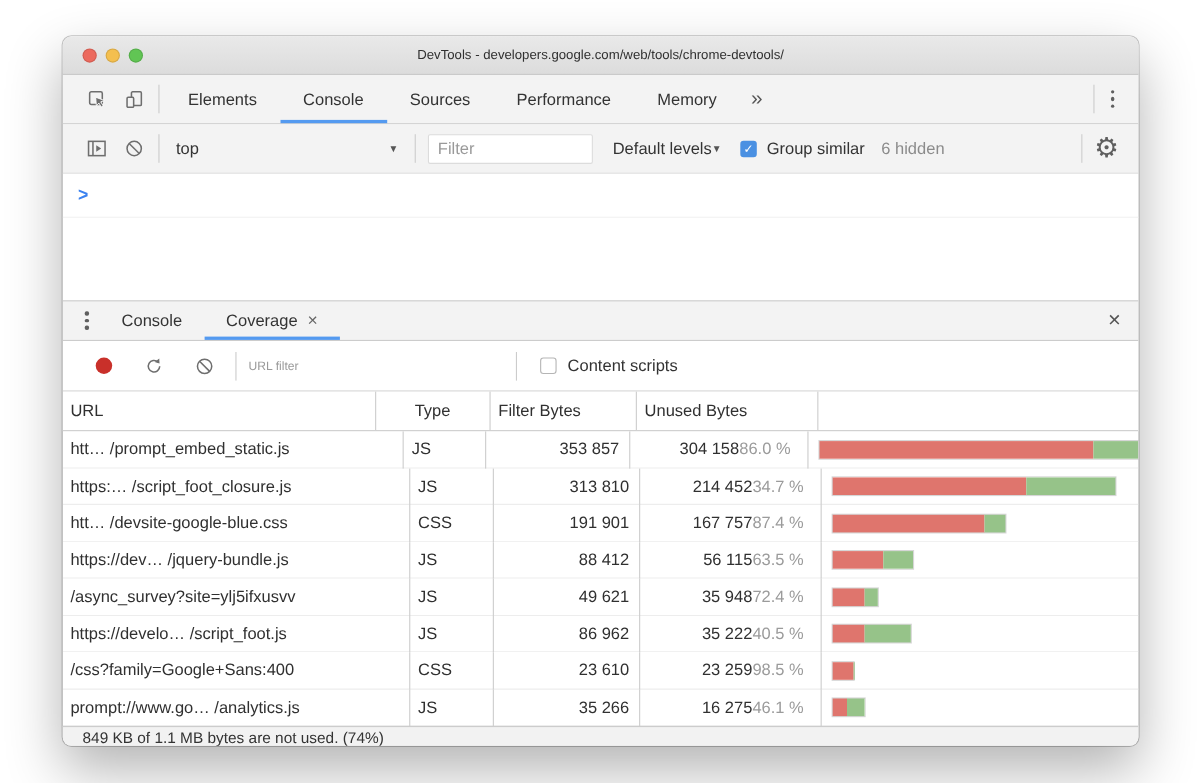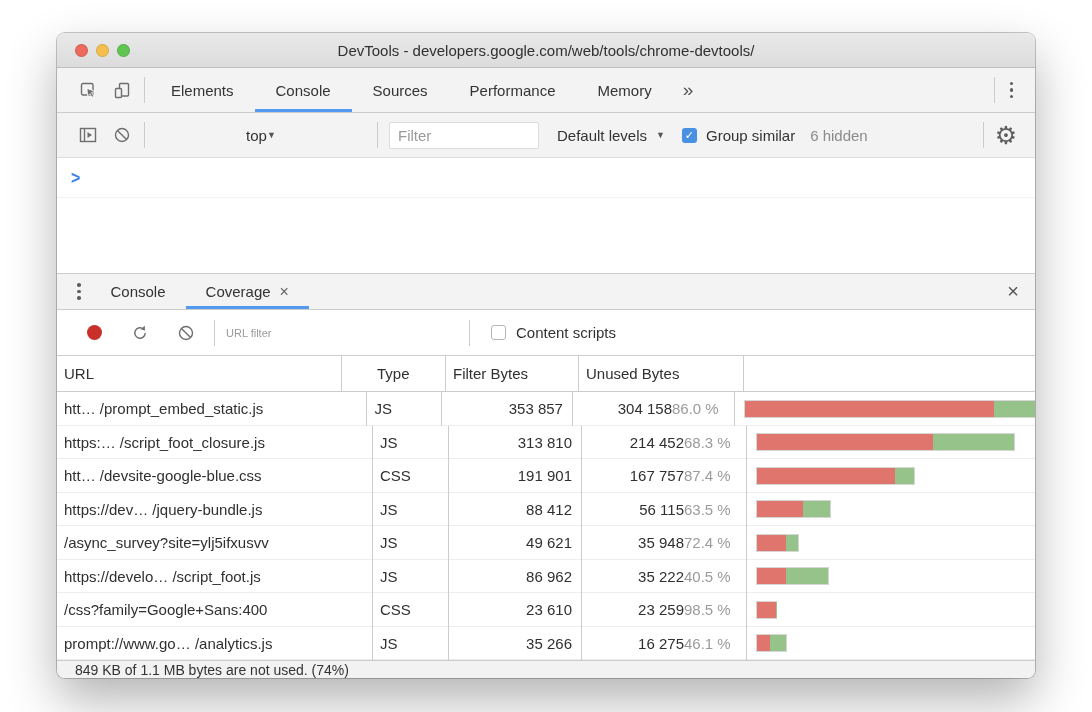--- a/index.html
+++ b/index.html
@@ -10,42 +10,42 @@
     background:#fff; border-radius:8px; overflow:hidden;
     box-shadow:0 0 0 1px rgba(0,0,0,0.22), 0 22px 50px rgba(0,0,0,0.30);
     display:flex; flex-direction:column;
   }
   
   .titlebar { height:35px; flex:0 0 35px; background:linear-gradient(#e9e9e9,#dcdcdc);
     border-bottom:1px solid #bdbdbd; position:relative; display:flex; align-items:center; justify-content:center; }
   .lights { position:absolute; left:18px; top:0; height:100%; display:flex; align-items:center; gap:8px; }
   .light { width:13px; height:13px; border-radius:50%; box-shadow:inset 0 0 0 1px rgba(0,0,0,0.12); }
   .light.red { background:#ec6a5e; } .light.yellow { background:#f4bf4f; } .light.green { background:#61c554; }
-  .win-title { font-size:15px; color:#303030; }
+  .win-title { font-size:12px; color:#303030; }
   
   .tabbar { height:45px; flex:0 0 45px; background:#f3f3f3; border-bottom:1px solid #ccc;
     display:flex; align-items:center; padding:0 12px 0 14px; }
   .icon-btn { width:34px; height:30px; display:flex; align-items:center; justify-content:center; cursor:pointer; }
   .vsep { width:1px; height:26px; background:#ccc; margin:0 5px; }
   .tab { position:relative; height:100%; display:flex; align-items:center; padding:0 21px;
     font-size:15px; color:#333; cursor:pointer; }
   .tab.active::after { content:""; position:absolute; left:0; right:0; bottom:0; height:3px; background:var(--accent-blue); }
   .chevron-more { font-size:19px; color:#555; padding:0 10px; cursor:pointer; }
   .kebab { display:flex; flex-direction:column; gap:3px; align-items:center; padding:6px 10px; cursor:pointer; }
   .kebab i { width:3.5px; height:3.5px; border-radius:50%; background:#5f5f5f; }
   .push { margin-left:auto; }
   
   .ctoolbar { height:45px; flex:0 0 45px; background:#f3f3f3; border-bottom:1px solid #ddd;
     display:flex; align-items:center; padding:0 12px 0 14px; font-size:15px; }
-  .context { display:flex; align-items:center; justify-content:center; width:222px; padding:0 10px; cursor:pointer; }
+  .context { display:flex; align-items:center; justify-content:space-between; width:222px; padding:0 10px; cursor:pointer; }
   .dd-arrow { font-size:9px; color:#555; }
   .filter-input { width:150px; height:27px; border:1px solid #dcdcdc; border-radius:2px; background:#fff;
     font-size:15px; padding:0 8px; font-family:inherit; color:#333; outline:none; margin:0 6px; }
   .filter-input::placeholder { color:#9a9a9a; }
-  .levels { display:flex; align-items:center; gap:9px; margin-left:12px; cursor:pointer;text-align:center; }
+  .levels { display:flex; align-items:center; margin-left:12px; cursor:pointer;text-align:center; }
   .checkbox { width:15px; height:15px; border-radius:3px; display:flex; align-items:center; justify-content:center; cursor:pointer; }
   .checkbox.checked { background:var(--check-blue); color:#fff; font-size:11px; font-weight:bold; }
   .checkbox.empty { background:#fff; border:1px solid #b5b5b5; }
   .lbl { color:#333; }
   .muted { color:#8b8b8b; }
   .gear { font-size:25px; color:#5f5f5f; line-height:1; cursor:pointer; }
   
   .console-area { height:115px; flex:0 0 115px; background:#fff; }
   .prompt-row { height:40px; display:flex; align-items:center; padding-left:14px; border-bottom:1px solid #f2f2f2; }
   .prompt { color:#3b82f0; font-weight:bold; font-size:16px; transform:scaleY(1.1); }
@@ -239,21 +239,21 @@
             <div class="used" style="flex: 1 1 0%;"></div>
           </div>
         </div>
       </div>
       <div class="row row-sep">
         <div class="cell-url">https:… /script_foot_closure.js</div>
         <div class="cell-type">JS</div>
         <div class="cell-total">313 810</div>
         <div class="cell-unused">
           <span class="ub">214 452</span>
-          <span class="pct">68.3 %</span>
+          <span class="pct">34.7 %</span>
         </div>
         <div class="cell-bar">
           <div class="bar" style="width: 257.2px;">
             <div class="unused" style="width: 175.7px;"></div>
             <div class="used" style="flex: 1 1 0%;"></div>
           </div>
         </div>
       </div>
       <div class="row row-sep">
         <div class="cell-url">htt… /devsite-google-blue.css</div>

